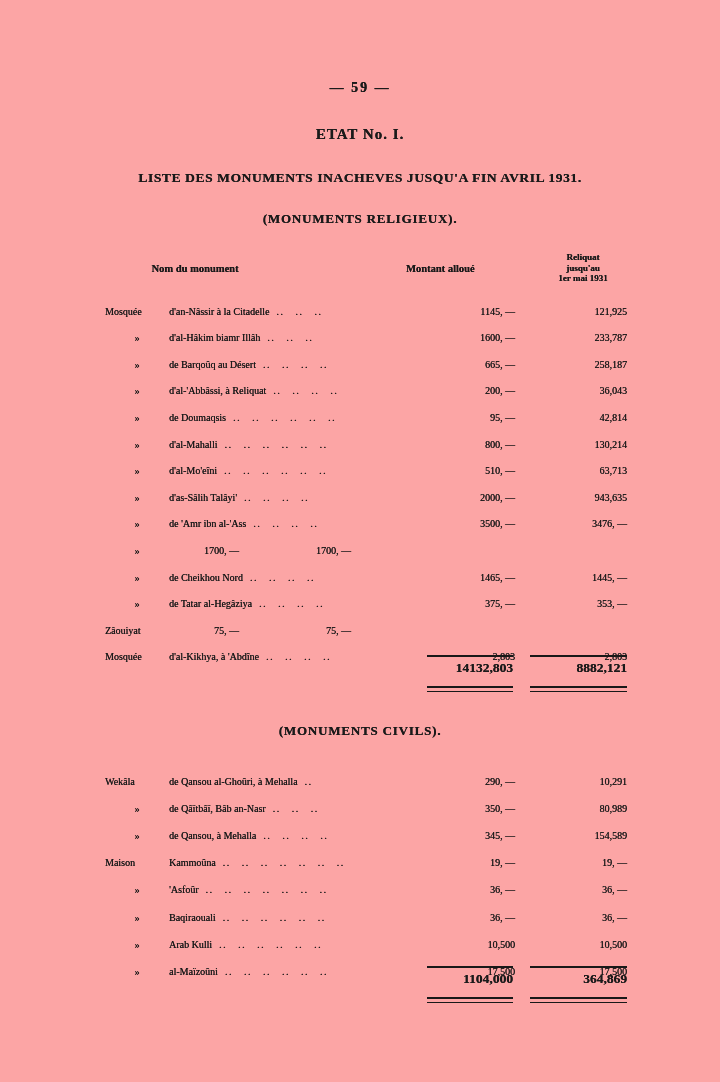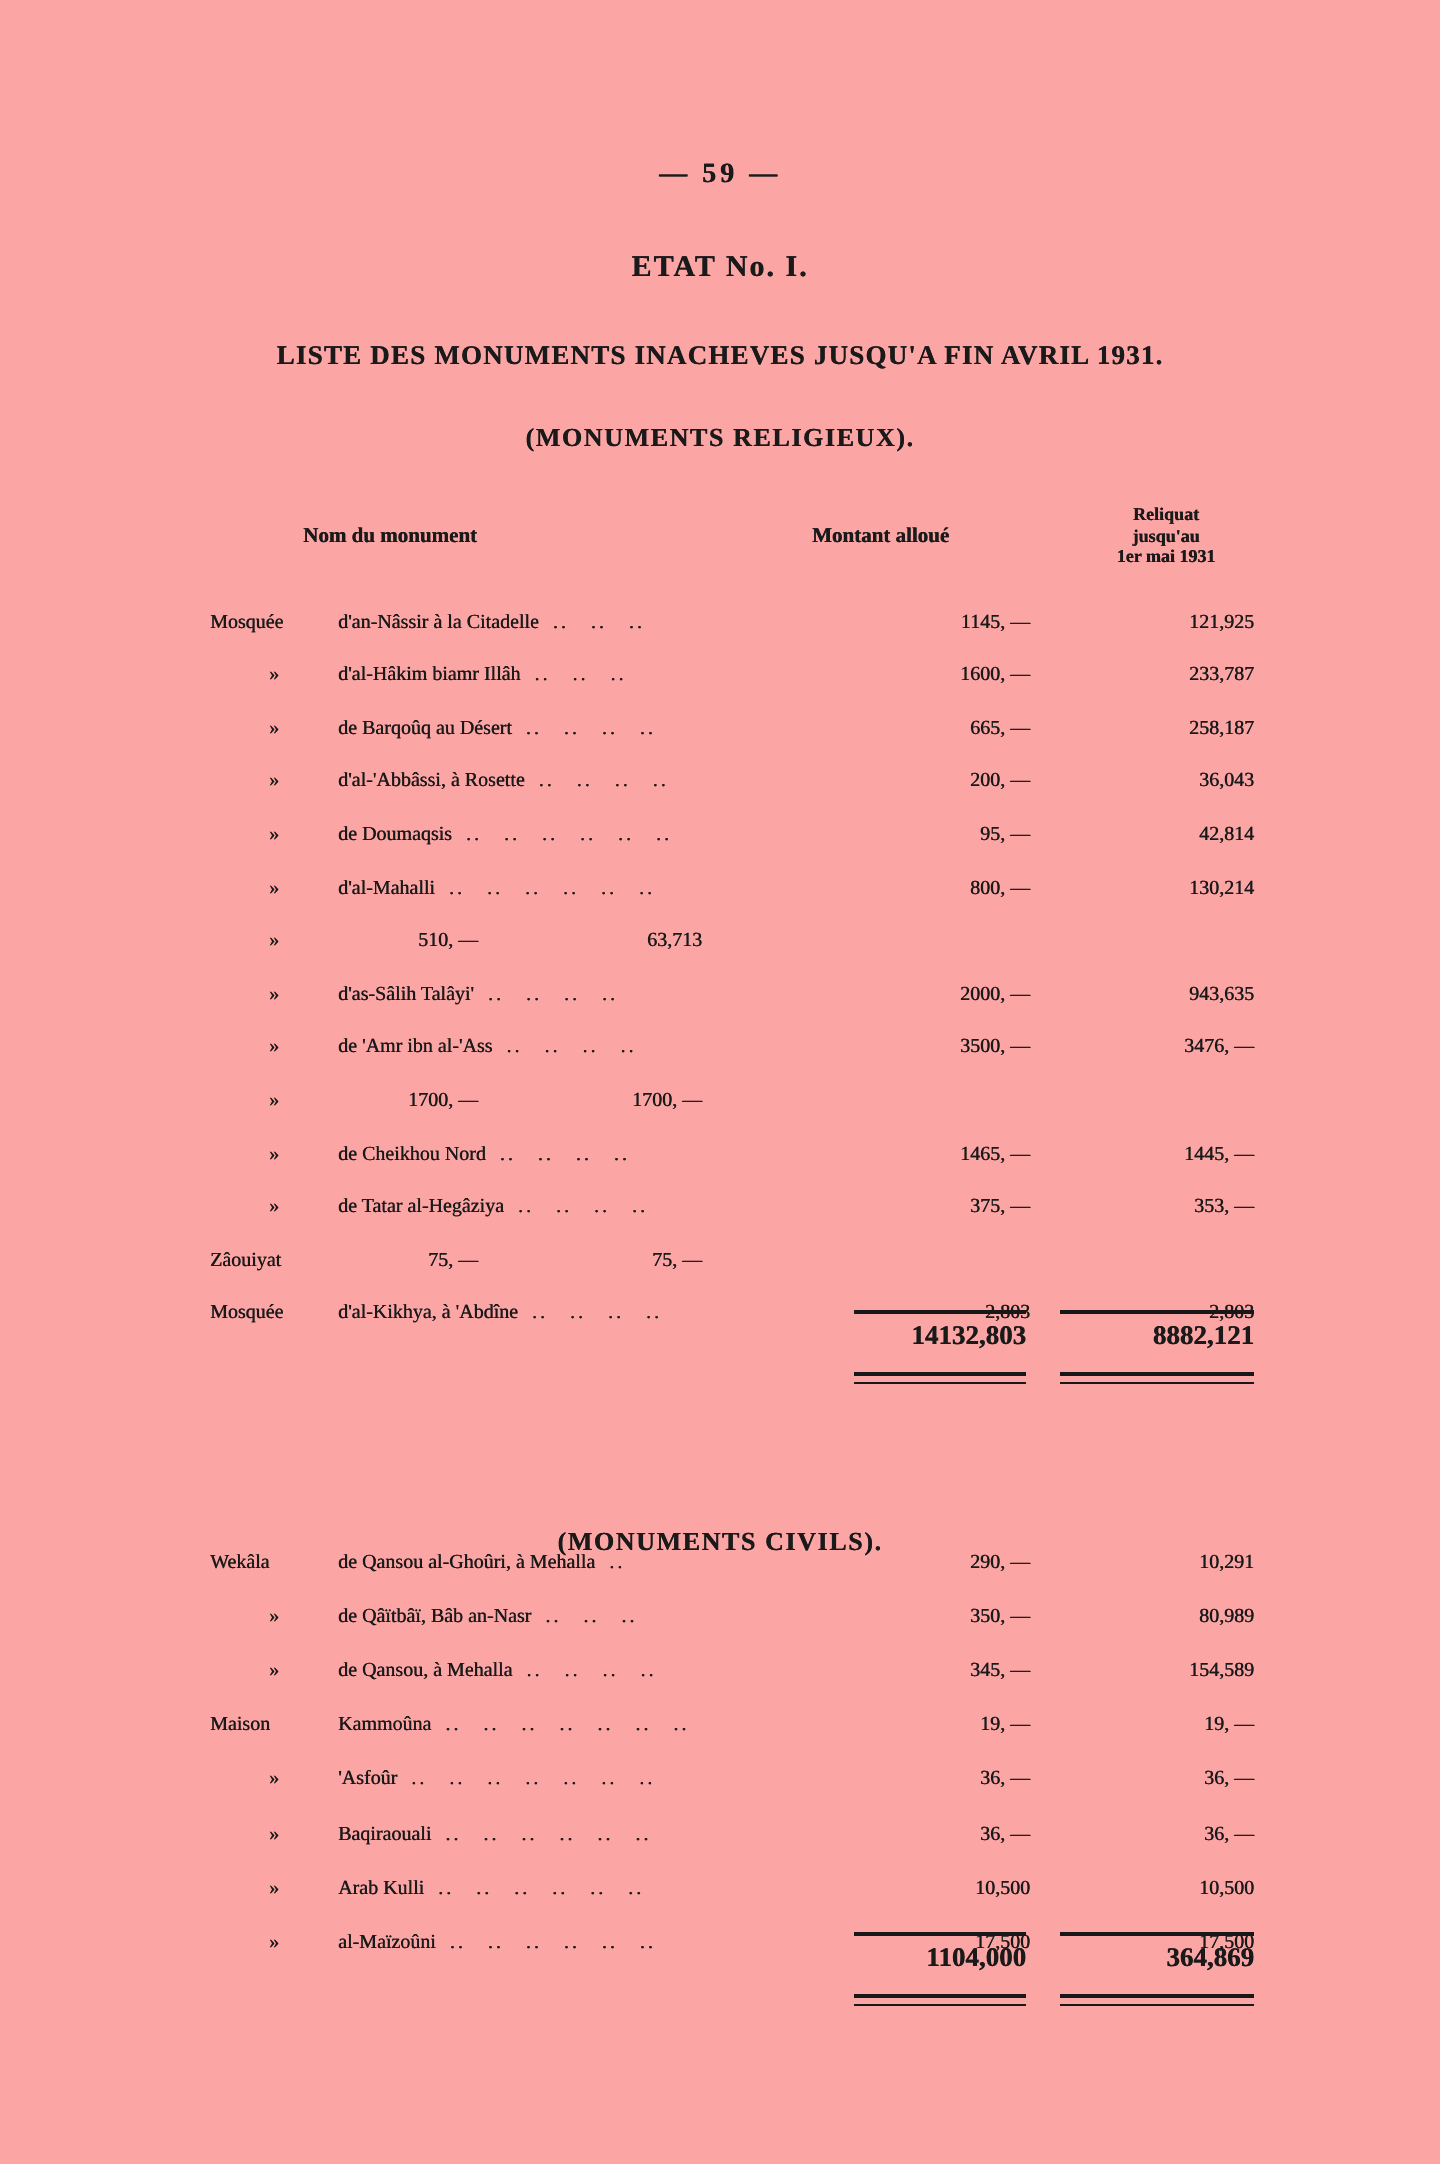--- a/index.html
+++ b/index.html
@@ -17,21 +17,21 @@
     overflow: hidden;
     padding-left: 16px;
   }
   .centered { position: absolute; left: 0; width: 720px; text-align: center; }
 
   .page-number { top: 80px; font-size: 14px; font-weight: 700; letter-spacing: 2px; }
   .etat-title  { top: 126px; font-size: 15px; font-weight: 700; letter-spacing: 1px; }
   .liste-title { top: 170px; font-size: 13.5px; font-weight: 700; letter-spacing: 0.6px; }
   .section-title { font-size: 13px; font-weight: 700; letter-spacing: 0.8px; }
   .sec-religieux-title { top: 211px; }
-  .sec-civils-title    { top: 723px; margin-top: 40px; }
+  .sec-civils-title    { top: 723px; }
 
   
   .thead { position: absolute; top: 0; left: 0; width: 720px; }
   .h-name     { position: absolute; top: 263px; left: 115px; width: 160px; text-align: center;
                 font-size: 10.5px; font-weight: 700; }
   .h-montant  { position: absolute; top: 263px; left: 406px; width: 150px; 
                 font-size: 10.5px; font-weight: 700; }
   .h-reliquat { position: absolute; top: 252px; left: 513px; width: 140px; text-align: center;
                 font-size: 9px; line-height: 10.5px; font-weight: 700; white-space: pre-line; }
 
@@ -97,38 +97,39 @@
         <div class="c-reliquat">233,787</div>
       </div>
       <div class="trow">
         <div class="c-prefix ditto">»</div>
         <div class="c-name"><span>de Barqoûq au Désert</span><span class="dots">.. .. .. ..</span></div>
         <div class="c-montant">665, —</div>
         <div class="c-reliquat">258,187</div>
       </div>
       <div class="trow">
         <div class="c-prefix ditto">»</div>
-        <div class="c-name"><span>d'al-'Abbâssi, à Rosette</span><span class="dots">.. .. .. ..</span></div>
+        <div class="c-name"><span>d'al-'Abbâssi, à Reliquat</span><span class="dots">.. .. .. ..</span></div>
         <div class="c-montant">200, —</div>
         <div class="c-reliquat">36,043</div>
       </div>
       <div class="trow">
         <div class="c-prefix ditto">»</div>
         <div class="c-name"><span>de Doumaqsis</span><span class="dots">.. .. .. .. .. ..</span></div>
         <div class="c-montant">95, —</div>
         <div class="c-reliquat">42,814</div>
       </div>
       <div class="trow">
         <div class="c-prefix ditto">»</div>
         <div class="c-name"><span>d'al-Mahalli</span><span class="dots">.. .. .. .. .. ..</span></div>
         <div class="c-montant">800, —</div>
         <div class="c-reliquat">130,214</div>
       </div>
       <div class="trow">
         <div class="c-prefix ditto">»</div>
+        <div class="c-name"><span>d'al-Mo'eîni</span><span class="dots">.. .. .. .. .. ..</span></div>
         <div class="c-montant">510, —</div>
         <div class="c-reliquat">63,713</div>
       </div>
       <div class="trow">
         <div class="c-prefix ditto">»</div>
         <div class="c-name"><span>d'as-Sâlih Talâyi'</span><span class="dots">.. .. .. ..</span></div>
         <div class="c-montant">2000, —</div>
         <div class="c-reliquat">943,635</div>
       </div>
       <div class="trow">

